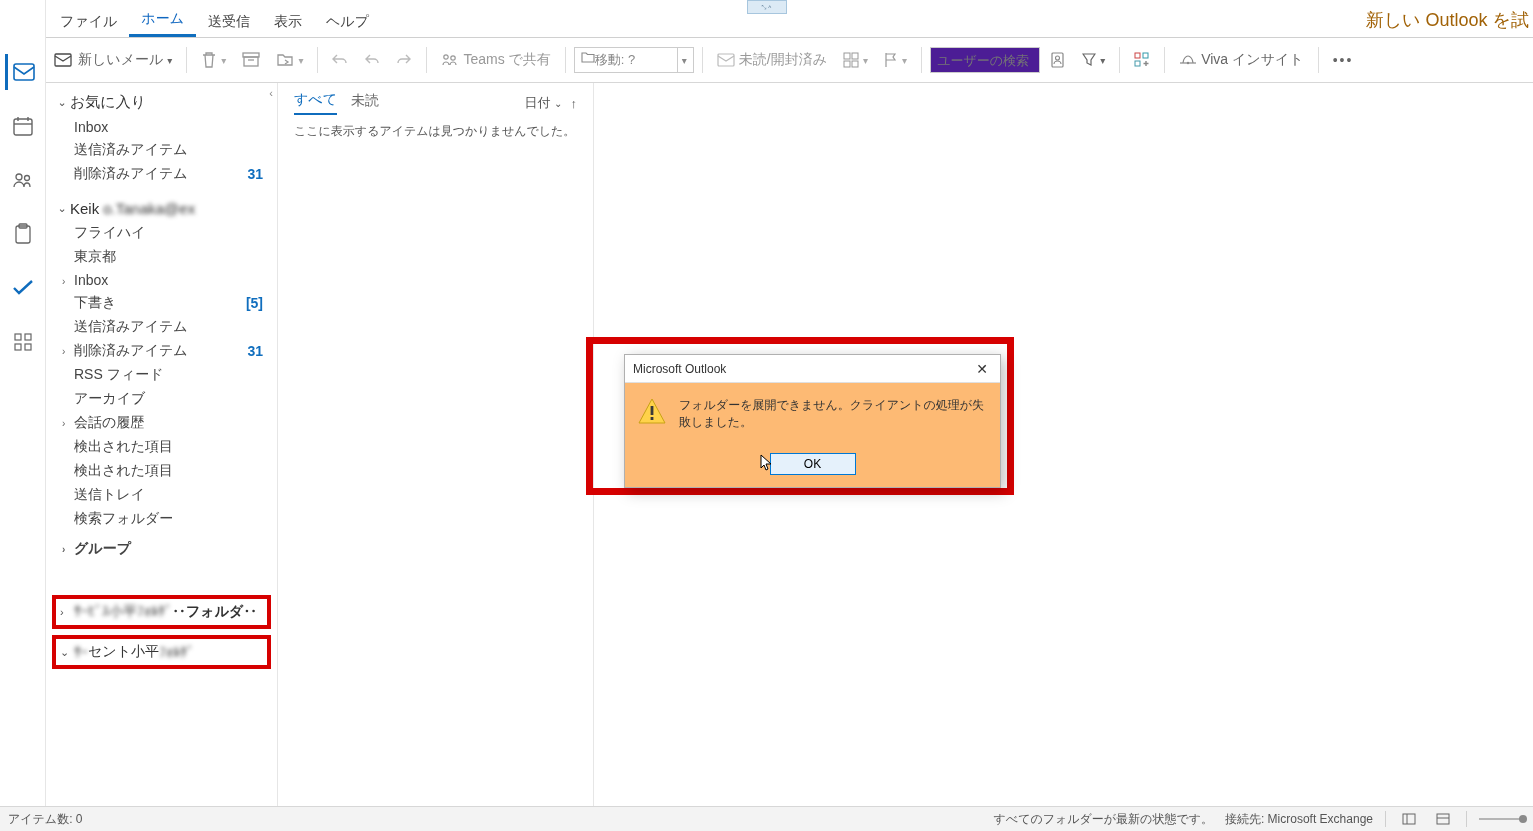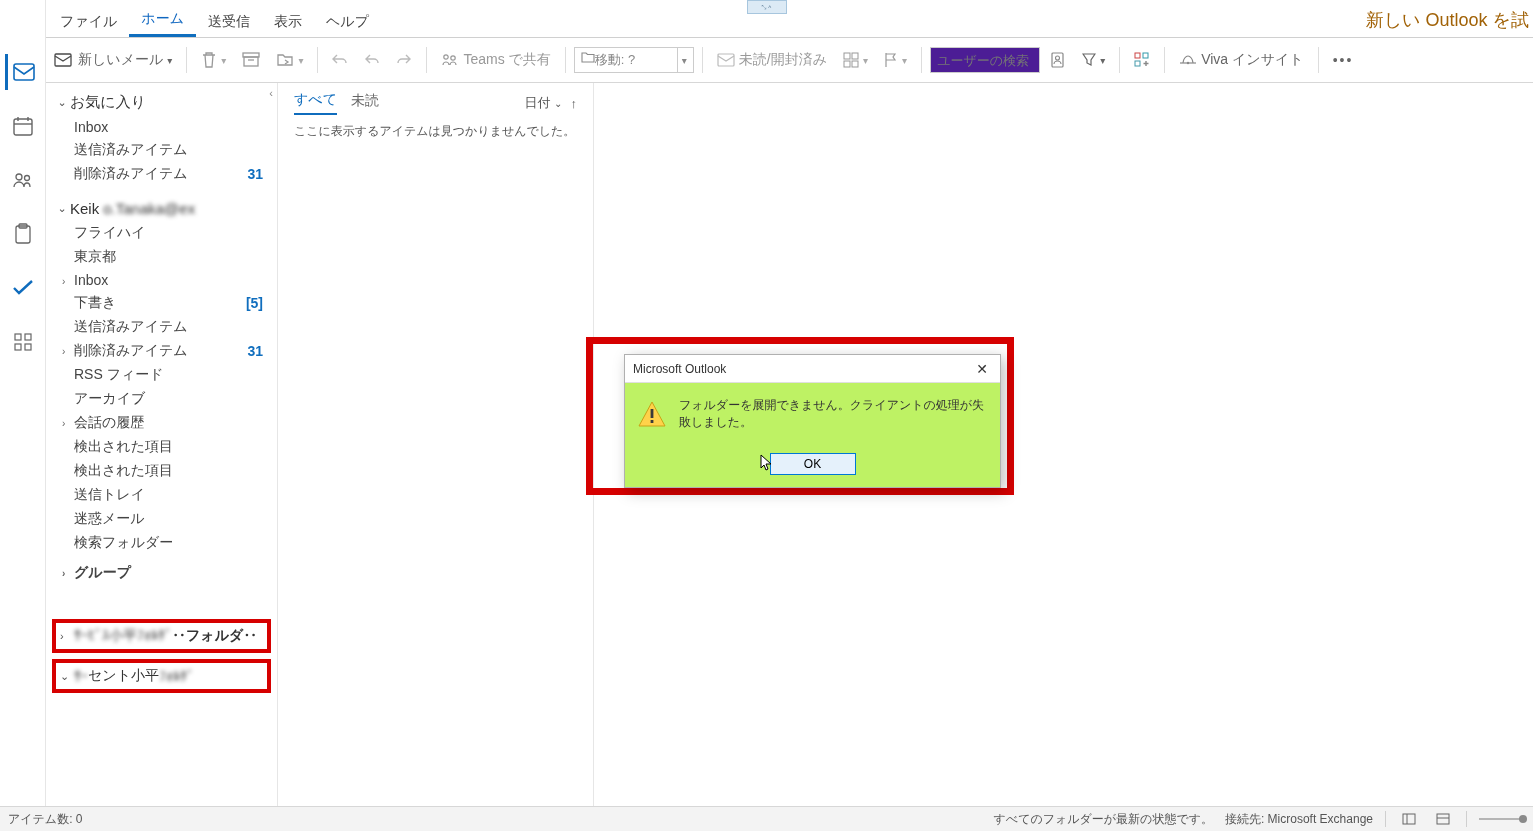--- a/index.html
+++ b/index.html
@@ -53,21 +53,21 @@
 .lh-right{margin-left:auto;display:flex;align-items:center;gap:8px;color:#555;font-size:13px;}
 .emptymsg{font-size:12px;color:#555;margin-top:8px;}
 
 .reading{flex:1;background:#fff;}
 
 
 .dlg-hilite{position:absolute;left:586px;top:337px;width:428px;height:158px;border:7px solid #d60000;background:transparent;z-index:49;}
 .dialog{position:absolute;left:604px;top:354px;width:377px;background:#fff;border:1px solid #b0b0b0;box-shadow:4px 4px 14px rgba(0,0,0,.25);z-index:50;margin-left:20px;}
 .dlg-title{height:28px;display:flex;align-items:center;justify-content:space-between;padding:0 8px;font-size:12px;color:#333;border-bottom:1px solid #e0e0e0;}
 .dlg-close{font-size:14px;color:#333;cursor:pointer;padding:0 4px;}
-.dlg-body{background:#bef264;padding:14px 12px 12px;display:flex;gap:12px;align-items:center;flex-wrap:wrap;}
+.dlg-body{background:#fdba74;padding:14px 12px 12px;display:flex;gap:12px;align-items:flex-start;flex-wrap:wrap;}
 .dlg-msg{font-size:12px;color:#333;flex:1;min-width:260px;}
 .dlg-btnrow{width:100%;display:flex;justify-content:center;margin-top:10px;}
 .dlg-ok{min-width:86px;height:22px;border:1px solid #0078d4;background:#e5f1fb;font-size:12px;cursor:pointer;position:relative;}
 .cursor-ptr{position:absolute;left:760px;top:454px;z-index:60;font-size:14px;color:#222;}
 
 
 .status{position:absolute;left:0;bottom:0;height:25px;width:100%;background:#f3f3f3;border-top:1px solid #d7d7d7;display:flex;align-items:center;font-size:12px;color:#555;padding:0 8px;gap:10px;}
 .status .right{margin-left:auto;display:flex;align-items:center;gap:12px;justify-content:center;}
 .status .sep2{width:1px;height:16px;background:#cfcfcf;}
 .zoomdash{width:46px;height:2px;background:#b5b5b5;position:relative;}
@@ -315,23 +315,20 @@
         <span><span class="chev">›</span><span>会話の履歴</span></span>
       </div>
     <div class="fold">
         <span>検出された項目</span>
       </div>
     <div class="fold">
         <span>検出された項目</span>
       </div>
     <div class="fold">
         <span>送信トレイ</span>
-      </div>
-    <div class="fold">
-        <span>迷惑メール</span>
       </div>
     <div class="fold">
         <span>検索フォルダー</span>
       </div>
     <div style="height:6px;"></div>
     <div class="fold withchev" style="font-weight:bold;">
         <span><span class="chev">›</span><span>グループ</span></span>
       </div>
     <div style="height:30px;"></div>
     <div class="acct-box">

